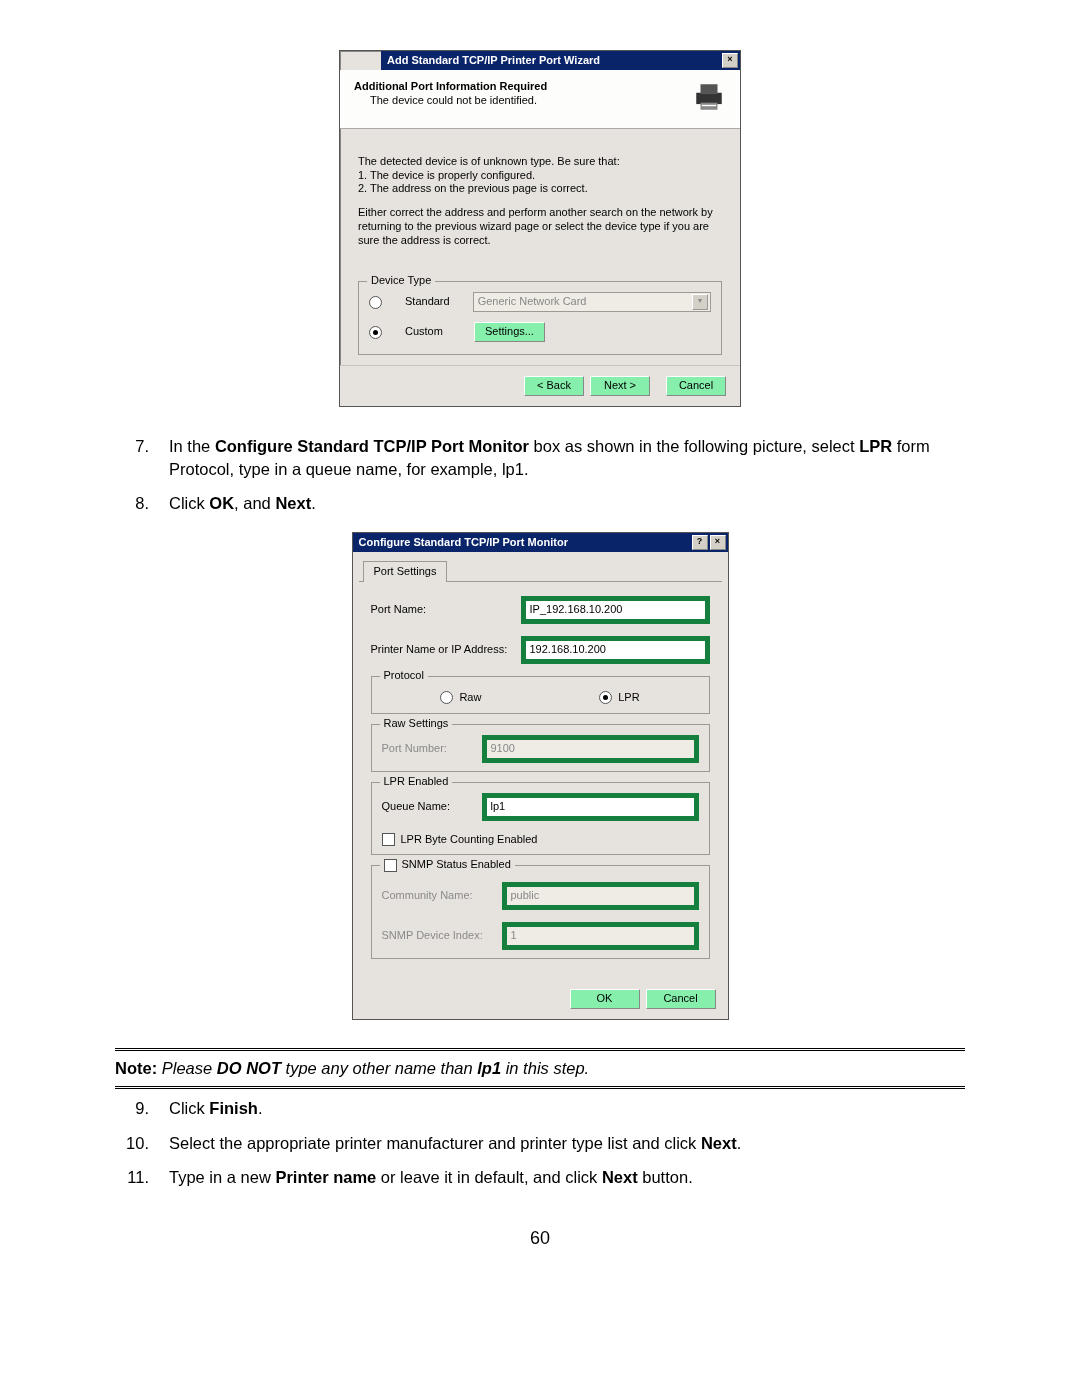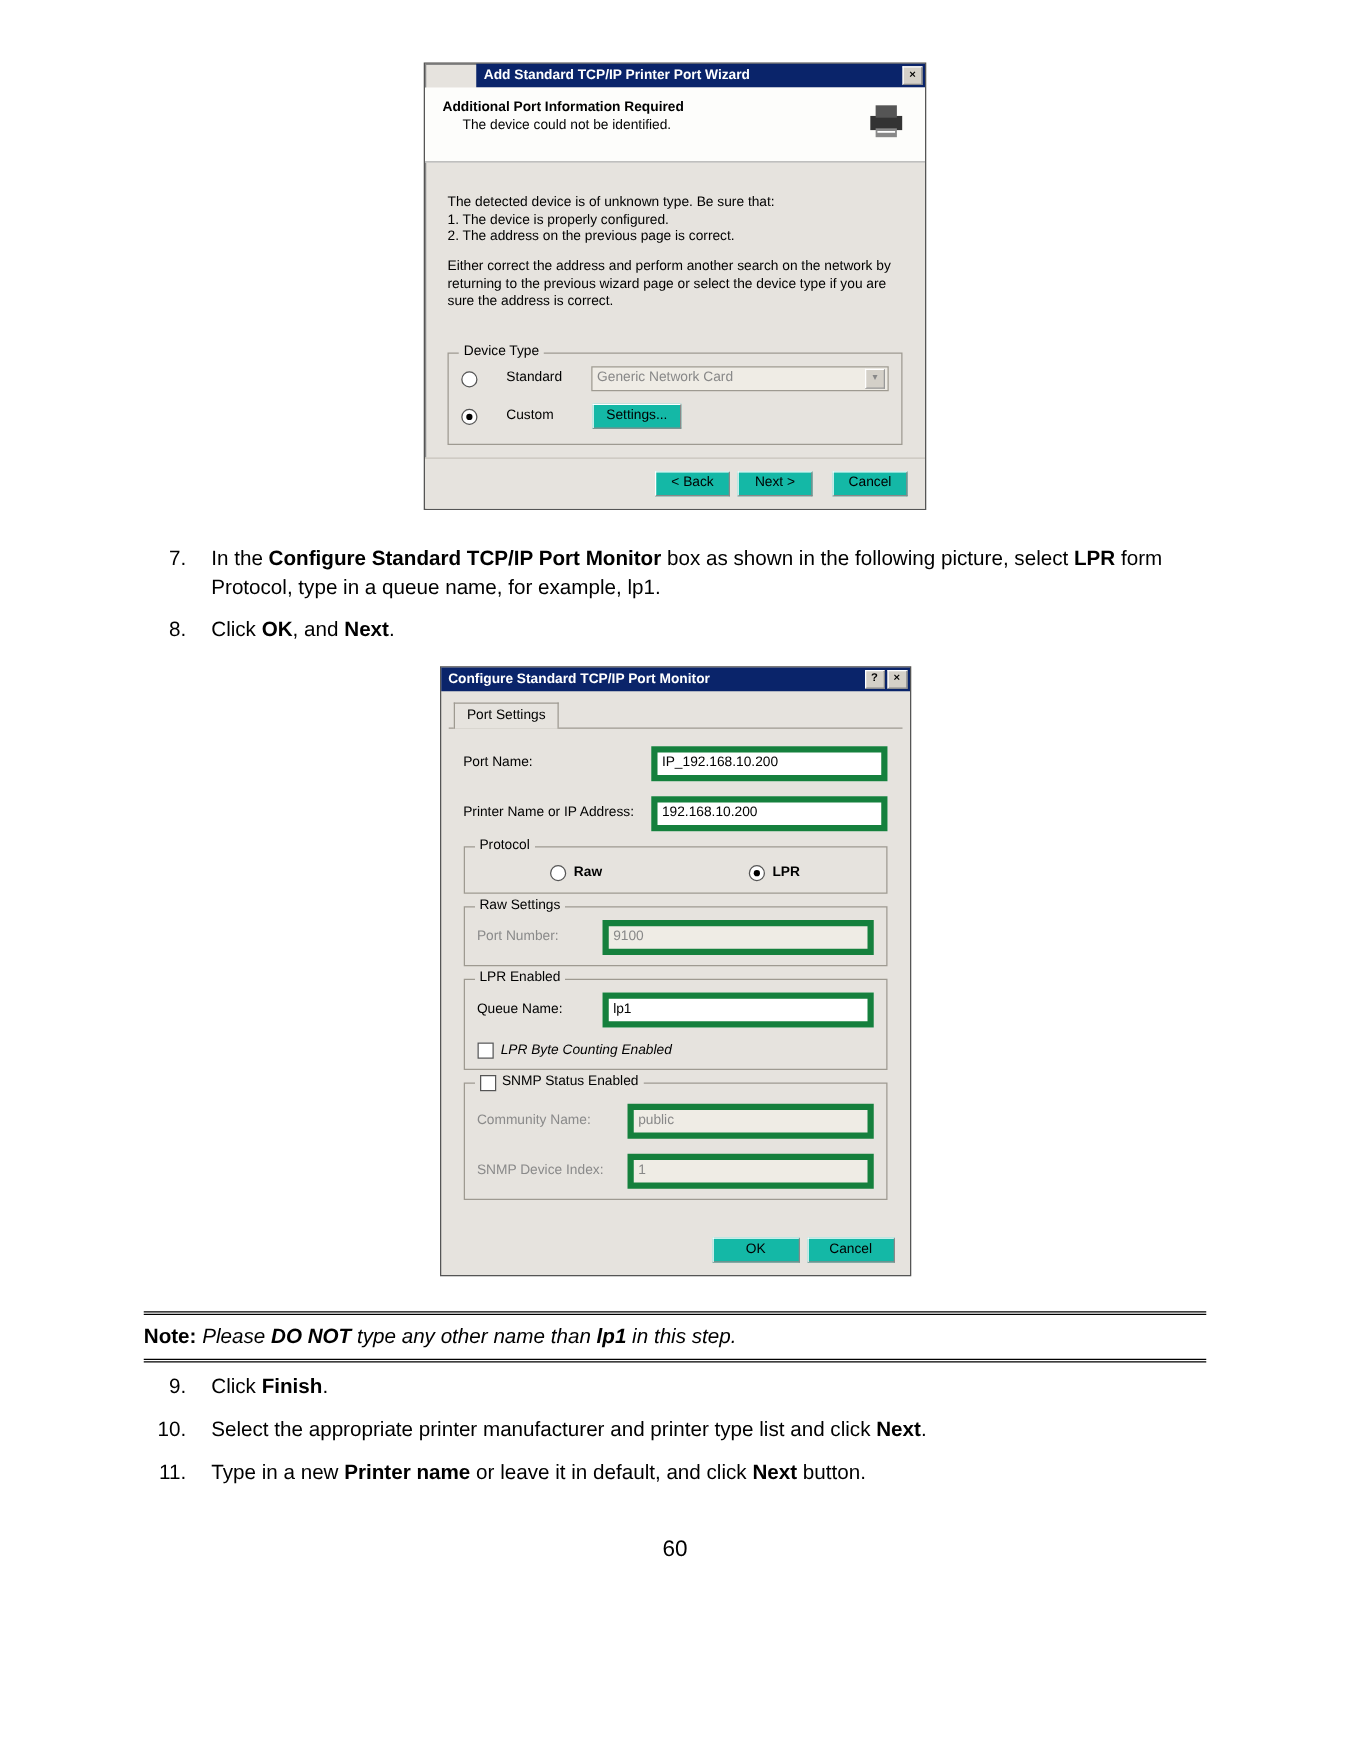--- a/index.html
+++ b/index.html
@@ -134,21 +134,21 @@
     border-top-color: #fff;
     border-left-color: #fff;
     font-size: 8px;
     text-align: center;
     line-height: 12px;
   }
   .btn {
     height: 20px;
     min-width: 60px;
     padding: 0 10px;
-    background: #14b8a6;
+    background: #86efac;
     border: 1px solid #888;
     border-top-color: #fff;
     border-left-color: #fff;
     font-size: 11px;
     display: inline-flex;
     align-items: center;
     justify-content: center;
     box-sizing: border-box;
   }
   .dlg1-footer {
@@ -248,21 +248,20 @@
     top: -8px;
     left: 8px;
     background: #e6e3de;
     padding: 0 4px;
     font-size: 11px;
   }
   .proto-row {
     display: flex;
     justify-content: space-around;
     padding: 4px 0 0 0;
-    font-weight: bold;
   }
   .proto-opt {
     display: flex;
     align-items: center;
     gap: 6px;
     font-size: 11px;
   }
   .chk {
     width: 11px;
     height: 11px;
@@ -416,21 +415,21 @@
         </div>
 
         <div class="fs2">
           <span class="legend">LPR Enabled</span>
           <div class="frow">
             <span class="lbl" style="width:100px;">Queue Name:</span>
             <span class="tinput">
                 <span>lp1</span>
               </span>
           </div>
-          <div style="display:flex;align-items:center;gap:6px;font-style:italic;">
+          <div style="display:flex;align-items:center;gap:6px;">
             <span class="chk"></span>
             <span>LPR Byte Counting Enabled</span>
           </div>
         </div>
 
         <div class="fs2">
           <span class="legend" style="display:flex;align-items:center;gap:5px;">
             <span class="chk"></span>
             <span>SNMP Status Enabled</span>
           </span>

